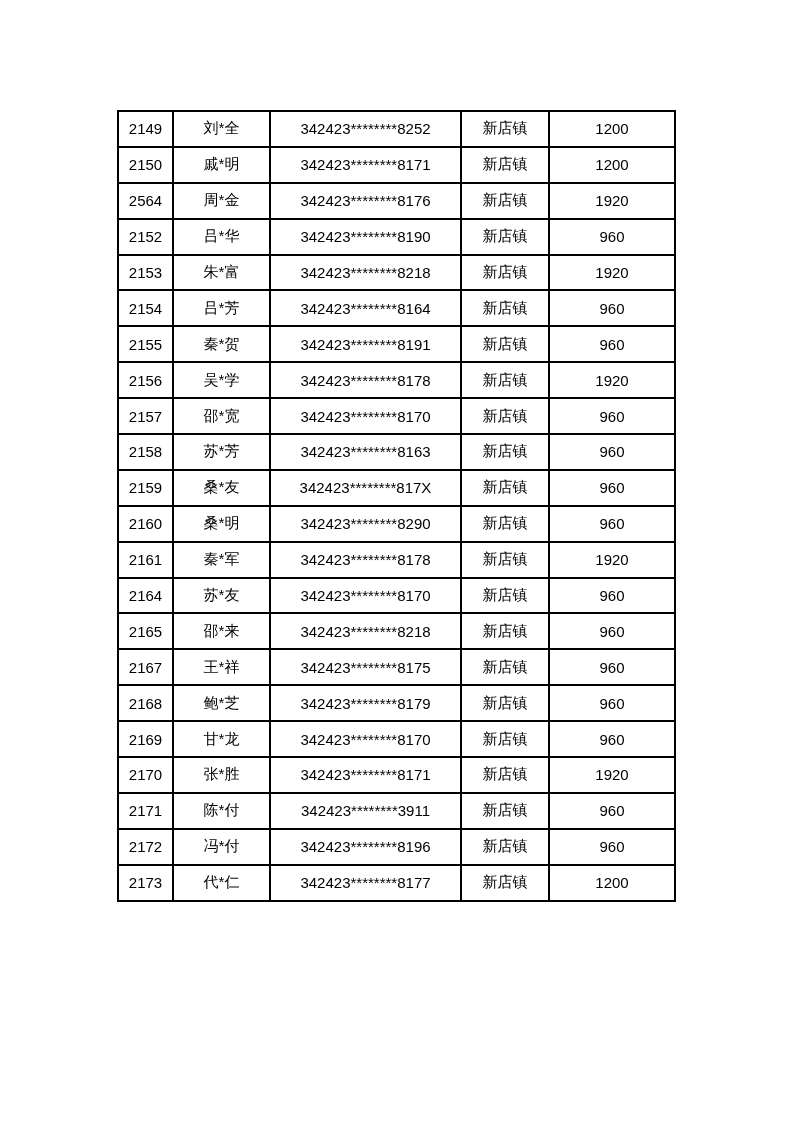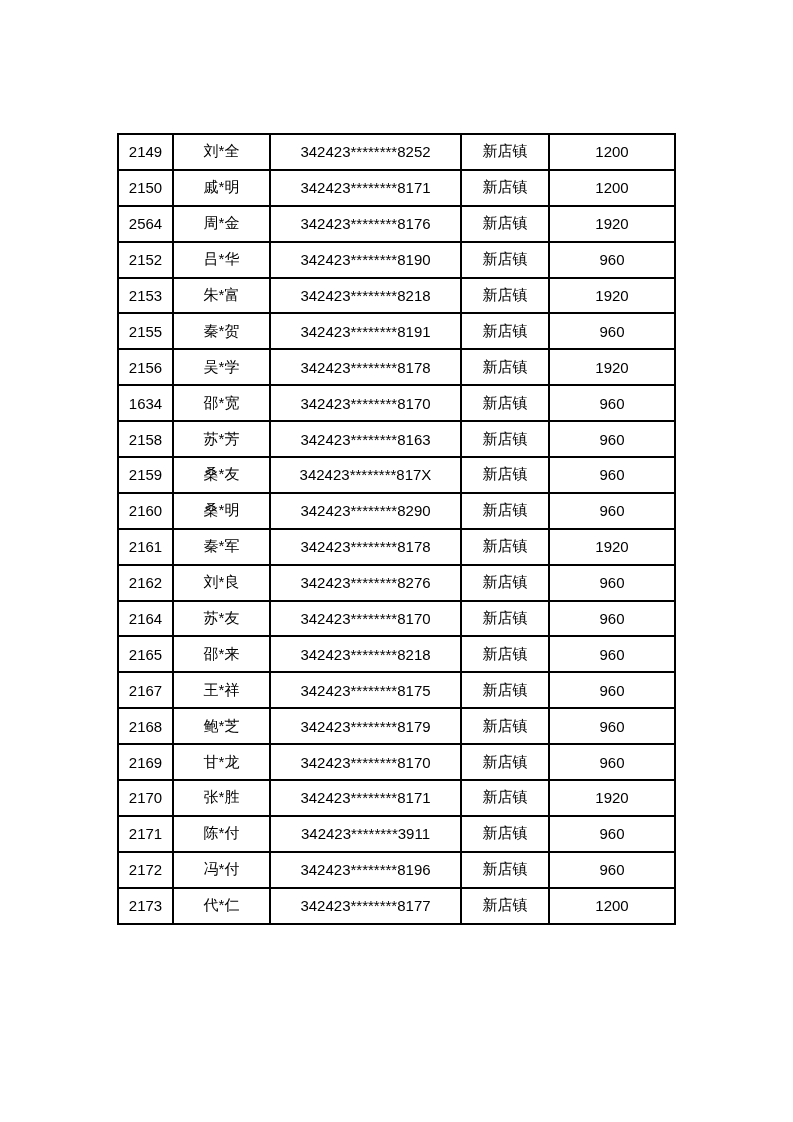--- a/index.html
+++ b/index.html
@@ -14,21 +14,20 @@
     background: #ffffff;
     overflow: hidden;
     font-family: "Liberation Sans", "DejaVu Sans", sans-serif;
   }
   table.roster {
     position: absolute;
     left: 117px;
     top: 110px;
     border-collapse: collapse;
     table-layout: fixed;
-    margin-top: 23px;
   }
   table.roster td {
     border: 2px solid #000000;
     text-align: center;
     vertical-align: middle;
     font-size: 15px;
     color: #000000;
     height: 33.9px;
     padding: 0;
     white-space: nowrap;
@@ -82,35 +81,42 @@
           <td>960</td>
         </tr>
         <tr>
           <td>2153</td>
           <td>朱*富</td>
           <td>342423********8218</td>
           <td>新店镇</td>
           <td>1920</td>
         </tr>
         <tr>
+          <td>2154</td>
+          <td>吕*芳</td>
+          <td>342423********8164</td>
+          <td>新店镇</td>
+          <td>960</td>
+        </tr>
+        <tr>
           <td>2155</td>
           <td>秦*贺</td>
           <td>342423********8191</td>
           <td>新店镇</td>
           <td>960</td>
         </tr>
         <tr>
           <td>2156</td>
           <td>吴*学</td>
           <td>342423********8178</td>
           <td>新店镇</td>
           <td>1920</td>
         </tr>
         <tr>
-          <td>1634</td>
+          <td>2157</td>
           <td>邵*宽</td>
           <td>342423********8170</td>
           <td>新店镇</td>
           <td>960</td>
         </tr>
         <tr>
           <td>2158</td>
           <td>苏*芳</td>
           <td>342423********8163</td>
           <td>新店镇</td>
@@ -129,27 +135,20 @@
           <td>342423********8290</td>
           <td>新店镇</td>
           <td>960</td>
         </tr>
         <tr>
           <td>2161</td>
           <td>秦*军</td>
           <td>342423********8178</td>
           <td>新店镇</td>
           <td>1920</td>
-        </tr>
-        <tr>
-          <td>2162</td>
-          <td>刘*良</td>
-          <td>342423********8276</td>
-          <td>新店镇</td>
-          <td>960</td>
         </tr>
         <tr>
           <td>2164</td>
           <td>苏*友</td>
           <td>342423********8170</td>
           <td>新店镇</td>
           <td>960</td>
         </tr>
         <tr>
           <td>2165</td>

